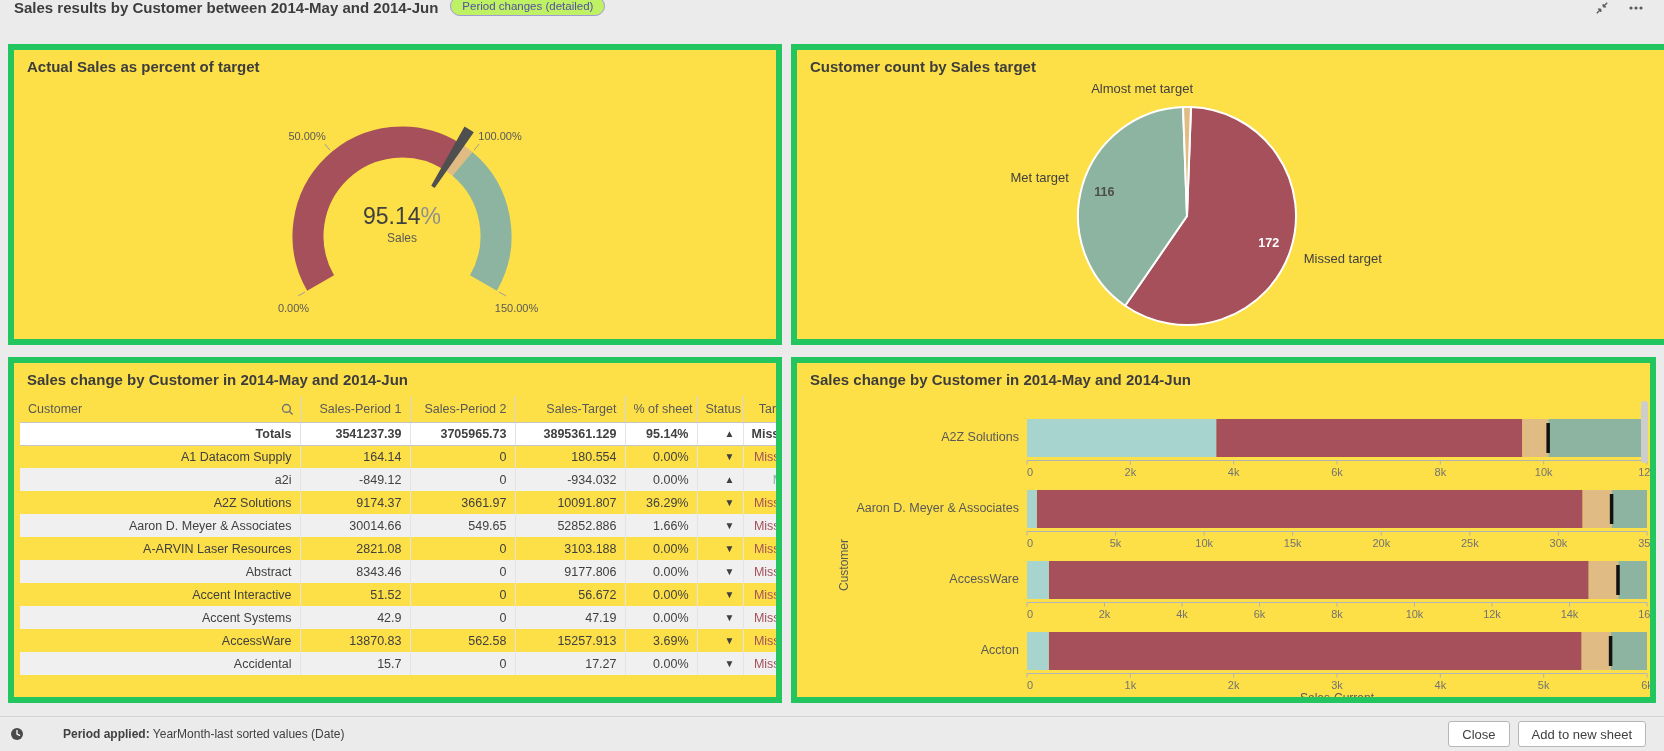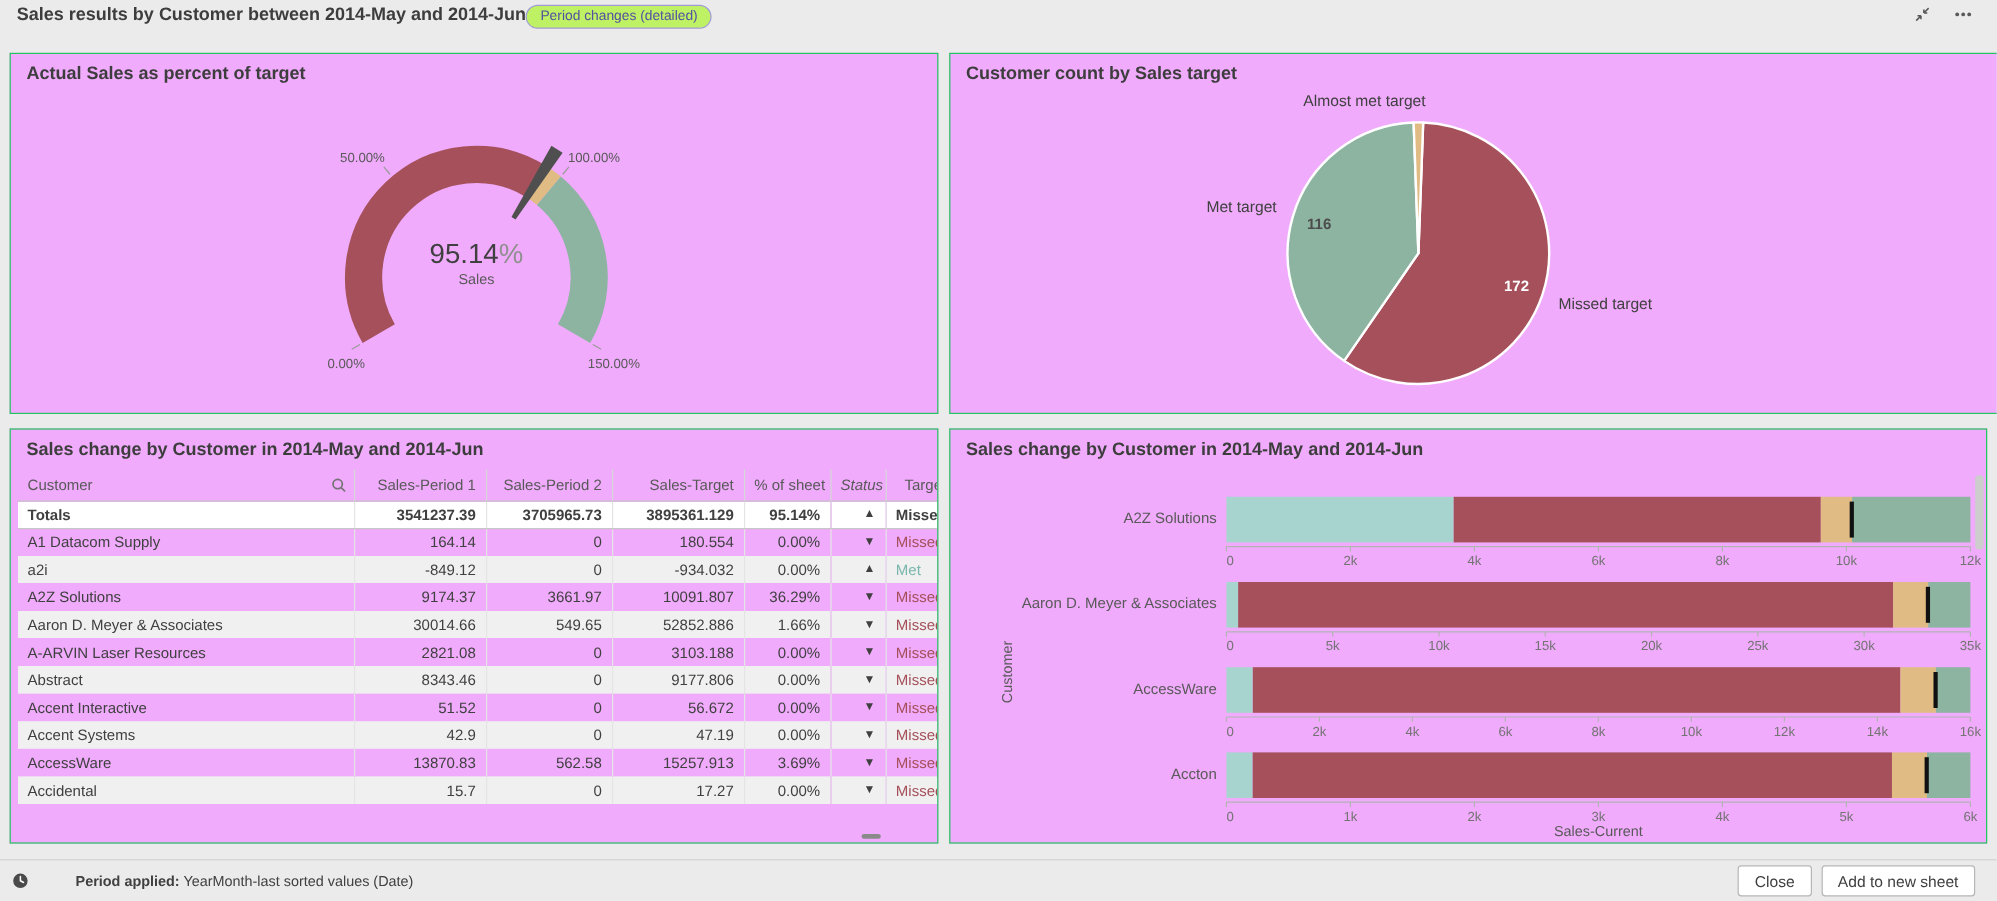--- a/index.html
+++ b/index.html
@@ -3,44 +3,44 @@
 <meta charset="utf-8">
 <style>
   * { margin:0; padding:0; box-sizing:border-box; }
   html,body { background:#ebebeb; }
   .app {
     position:relative; width:1664px; height:751px; overflow:hidden;
     background:#ebebeb; font-family:"Liberation Sans", sans-serif; color:#404040;
   }
   
   .hdr { position:absolute; top:0; left:0; right:0; height:32px;
-         display:flex; align-items:flex-start; padding:4px 14px; }
+         display:flex; align-items:flex-end; padding:16px 14px; gap:12px; }
   .hdr-title { font-size:15px; font-weight:700; color:#3d3d3d; }
   .badge { font-size:11.5px; color:#544fa0; background:#bef264;
            border:1px solid #a29ad6; border-radius:10px; padding:2px 11px; line-height:14px; }
   .hdr-icons { margin-left:auto; display:flex; align-items:center; gap:18px; padding-right:6px; }
   .icon-btn { width:16px; height:16px; cursor:pointer; display:block; }
   
-  .panel { position:absolute; background:#f0abfc; border:1px solid #22c55e; overflow:hidden; }
+  .panel { position:absolute; background:#fde047; border:6px solid #22c55e; overflow:hidden; }
   #panel-gauge   { left:8px;   top:44px;  width:774px; height:301px; }
   #panel-pie     { left:791px; top:44px;  width:895px; height:301px; }
   #panel-table   { left:8px;   top:357px; width:774px; height:346px; }
   #panel-bullets { left:791px; top:357px; width:865px; height:346px; }
   .panel-title { position:absolute; left:13px; top:8px; font-size:15px; font-weight:700; color:#3d3d3d; white-space:nowrap; }
   .chart-svg { position:absolute; left:0; top:0; }
   
   #table-mount { position:absolute; left:6px; top:33px; width:766px; overflow:hidden; }
   table.qv { border-collapse:collapse; table-layout:fixed; width:782px; font-size:12.5px; }
   table.qv th { font-weight:400; color:#595959; text-align:right; height:26px;
                 padding:0 8px; border-right:1px solid #d6d6d6; border-bottom:1px solid #c6c6c6;
                 position:relative; white-space:nowrap; overflow:hidden; }
   table.qv th.c-left { text-align:left; }
   table.qv td { height:23px; padding:0 8px; text-align:right; color:#404040;
                 border-right:1px solid #e4e4e4; white-space:nowrap; overflow:hidden; }
-  table.qv td.c-left { text-align:left; }
+  table.qv td.c-left { text-align:right; }
   tr.totals td { font-weight:700; border-bottom:1px solid #c6c6c6; background:#fff; height:23px; }
   tr.datarow:nth-child(odd) td { background:#f0f0f0; }
   td.status-cell { text-align:left; font-size:10px; color:#2e2e2e; }
   tr.totals td.status-cell { text-align:right; font-size:10px; }
   .hscroll-dash { position:absolute; left:709px; top:337px; width:16px; height:4px;
                   background:#8a8a8a; border-radius:2px; }
   
   #bullets-mount { position:absolute; inset:0; }
   .bullet-label { position:absolute; left:0; width:222px; text-align:right;
                   font-size:12.5px; color:#595959; white-space:nowrap; }
@@ -133,21 +133,21 @@
           <thead>
             <tr>
               <th class="c-left"><span>Customer</span><svg width="13" height="13" viewBox="0 0 13 13" style="position:absolute;right:6px;top:7px;">
                   <circle cx="5.4" cy="5.4" r="3.9" fill="none" stroke="#737373" stroke-width="1.4"></circle>
                   <line x1="8.3" y1="8.3" x2="11.6" y2="11.6" stroke="#737373" stroke-width="1.4"></line>
                 </svg></th>
               <th>Sales-Period 1</th>
               <th>Sales-Period 2</th>
               <th>Sales-Target</th>
               <th>% of sheet</th>
-              <th style="text-align: left; font-style: italic;">Status</th>
+              <th style="text-align: left;">Status</th>
               <th>Target</th>
             </tr>
           </thead>
           <tbody>
             <tr class="totals">
               <td class="c-left">Totals</td>
               <td>3541237.39</td>
               <td>3705965.73</td>
               <td>3895361.129</td>
               <td>95.14%</td>

